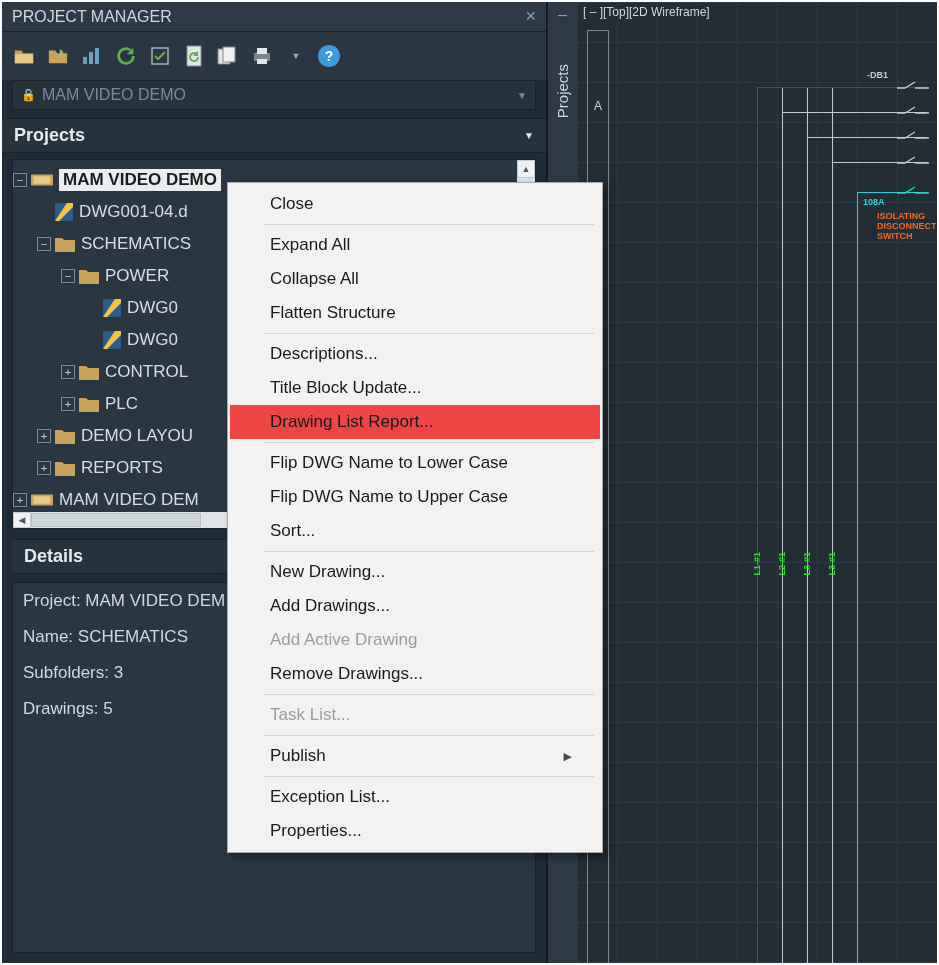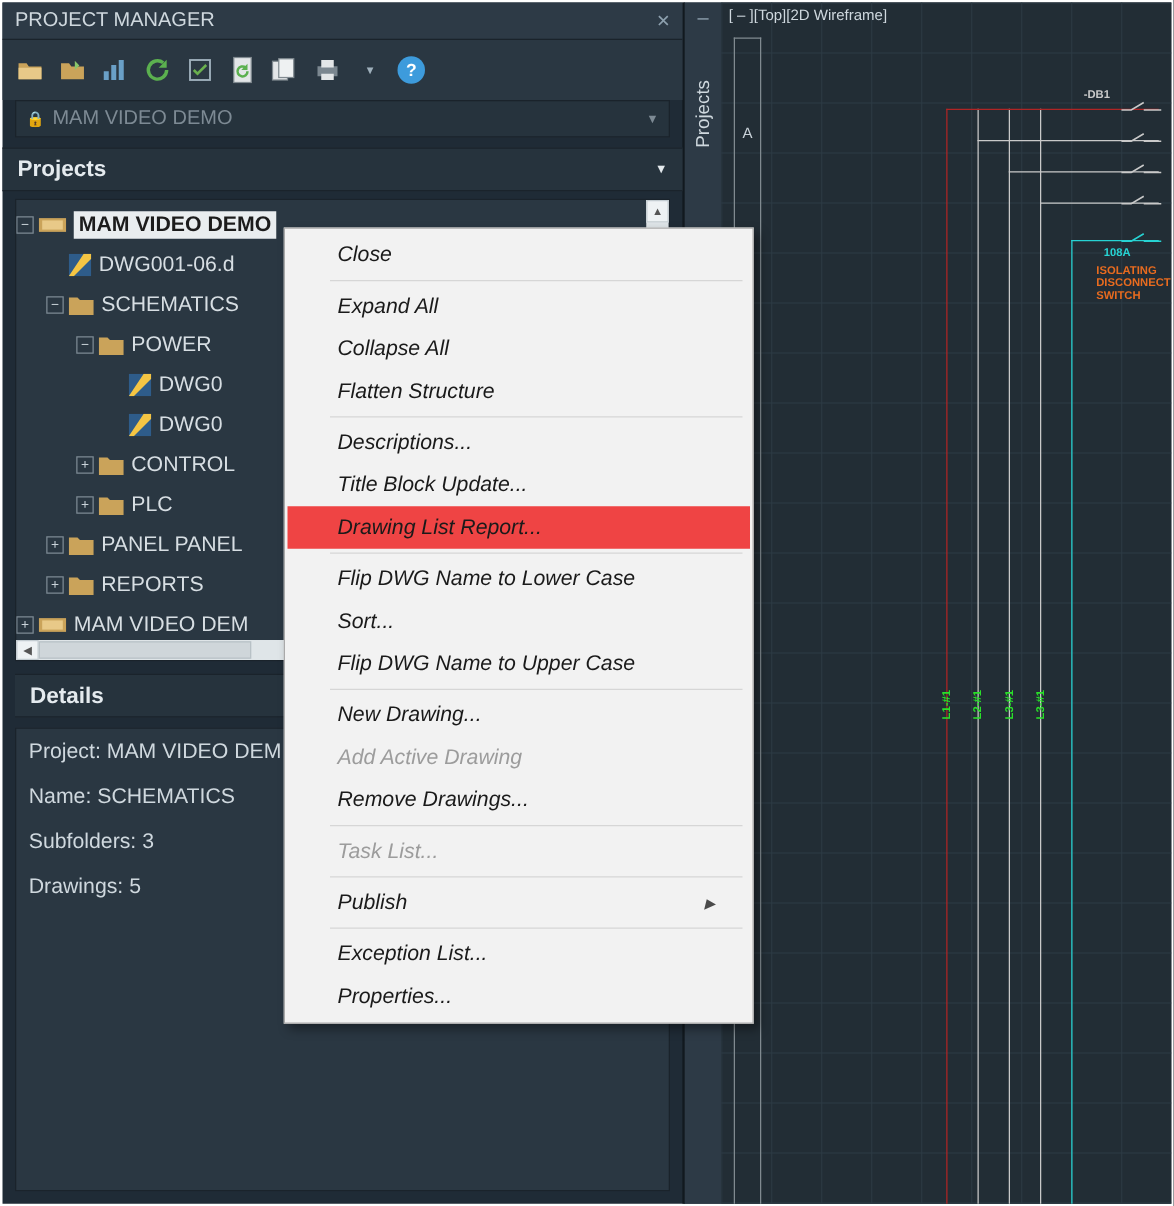--- a/index.html
+++ b/index.html
@@ -200,21 +200,20 @@
   
   .ctx {
     position:absolute;
     left:225px; top:180px;
     width:376px;
     background:#f2f2f2;
     border:1px solid #a9a9a9;
     box-shadow: 4px 4px 8px rgba(0,0,0,.4);
     padding:4px 2px;
     z-index:100;
-    font-style:italic;
   }
   .ctx .mi {
     padding: 7px 28px 7px 40px;
     font-size:17px; color:#1a1a1a;
     display:flex; align-items:center;
     cursor:default;
   }
   .ctx .mi.disabled { color:#9c9c9c; }
   .ctx .mi.hl { background:#ef4444; }
   .ctx .sep { height:1px; background:#d6d6d6; margin:3px 6px 3px 34px;}
@@ -313,21 +312,21 @@
         </div>
         <div class="row">
           <span class="ind"></span>
             <span class="noexp"></span>
           <span class="dwg-ic">
               <svg viewBox="0 0 18 18">
                 <rect width="18" height="18" fill="#2e5c8a"></rect>
                 <path fill="#f4c544" d="M0 18L12 0h6v4L4 18z"></path>
               </svg>
             </span>
-          <span>DWG001-06.d</span>
+          <span>DWG001-04.d</span>
         </div>
         <div class="row">
           <span class="ind"></span>
           <span class="exp">−</span>
           <span class="folder-ic">
               <svg viewBox="0 0 20 16">
                 <path fill="#caa35a" d="M0 2h7l2 2h11v12H0z"></path>
               </svg>
             </span>
           <span class="bold">SCHEMATICS</span>
@@ -392,21 +391,21 @@
           <span>PLC</span>
         </div>
         <div class="row">
           <span class="ind"></span>
           <span class="exp">+</span>
           <span class="folder-ic">
               <svg viewBox="0 0 20 16">
                 <path fill="#caa35a" d="M0 2h7l2 2h11v12H0z"></path>
               </svg>
             </span>
-          <span>PANEL PANEL</span>
+          <span>DEMO LAYOU</span>
         </div>
         <div class="row">
           <span class="ind"></span>
           <span class="exp">+</span>
           <span class="folder-ic">
               <svg viewBox="0 0 20 16">
                 <path fill="#caa35a" d="M0 2h7l2 2h11v12H0z"></path>
               </svg>
             </span>
           <span>REPORTS</span>
@@ -477,28 +476,31 @@
           <span>Title Block Update...</span>
         </div>
       <div class="mi hl">
           <span>Drawing List Report...</span>
         </div>
       <div class="sep"></div>
       <div class="mi">
           <span>Flip DWG Name to Lower Case</span>
         </div>
       <div class="mi">
+          <span>Flip DWG Name to Upper Case</span>
+        </div>
+      <div class="mi">
           <span>Sort...</span>
         </div>
-      <div class="mi">
-          <span>Flip DWG Name to Upper Case</span>
-        </div>
       <div class="sep"></div>
       <div class="mi">
           <span>New Drawing...</span>
+        </div>
+      <div class="mi">
+          <span>Add Drawings...</span>
         </div>
       <div class="mi disabled">
           <span>Add Active Drawing</span>
         </div>
       <div class="mi">
           <span>Remove Drawings...</span>
         </div>
       <div class="sep"></div>
       <div class="mi disabled">
           <span>Task List...</span>
@@ -537,21 +539,21 @@
       <div class="vline" style="left:110px;background:#c9c9c9;top:25px"></div>
       <div class="vline" style="left:135px;background:#c9c9c9;top:25px"></div>
       <div class="vline" style="left:160px;background:#27d3d3;top:130px"></div>
       <div class="hline" style="top:25px;left:60px;width:170px;background:#b02525"></div>
       <div class="hline" style="top:50px;left:85px;width:145px;background:#c9c9c9"></div>
       <div class="hline" style="top:75px;left:110px;width:120px;background:#c9c9c9"></div>
       <div class="hline" style="top:100px;left:135px;width:95px;background:#c9c9c9"></div>
       <div class="hline" style="top:130px;left:160px;width:70px;background:#27d3d3"></div>
 
       <div class="annot" style="left:170px;top:8px;color:#c9c9c9">-DB1</div>
-      <div class="annot" style="left:186px;top:135px;color:#27d3d3">108A</div>
+      <div class="annot" style="left:166px;top:135px;color:#27d3d3">108A</div>
       <div class="annot" style="left:180px;top:150px;color:#e86b1f;white-space:pre;line-height:1.1">ISOLATING
 DISCONNECT
 SWITCH</div>
 
       <div class="annot" style="left:55px;top:490px;color:#29e029;writing-mode:vertical-rl;transform:rotate(180deg)">L1-#1</div>
       <div class="annot" style="left:80px;top:490px;color:#29e029;writing-mode:vertical-rl;transform:rotate(180deg)">L2-#1</div>
       <div class="annot" style="left:105px;top:490px;color:#29e029;writing-mode:vertical-rl;transform:rotate(180deg)">L3-#1</div>
       <div class="annot" style="left:130px;top:490px;color:#29e029;writing-mode:vertical-rl;transform:rotate(180deg)">L3-#1</div>
 
       <svg style="position:absolute;left:200px;top:18px" width="40" height="120">

